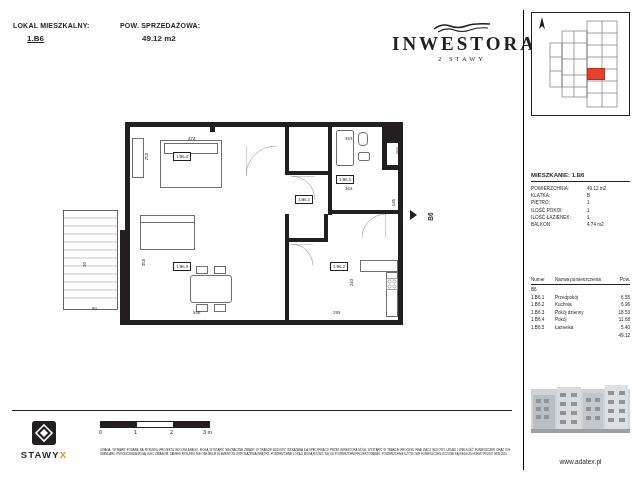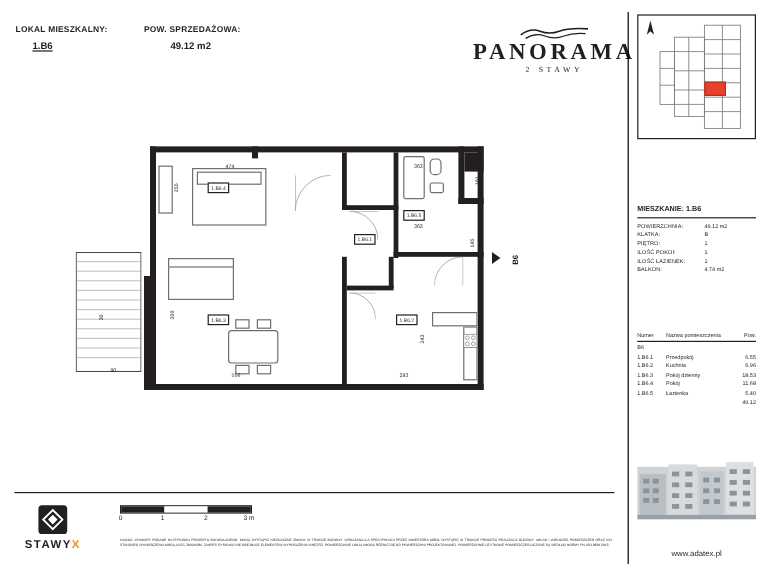--- a/index.html
+++ b/index.html
@@ -98,21 +98,21 @@
     <div class="val">49.12 m2</div>
   </div>
 
   <div class="logo">
     <div class="wave">
       <svg width="60" height="14" viewBox="0 0 60 14">
         <path d="M2 9 Q10 3 18 6 T34 6 T58 4" stroke="#231f20" stroke-width="1.4" fill="none"></path>
         <path d="M6 12 Q14 7 22 10 T38 10 T56 8" stroke="#231f20" stroke-width="1.1" fill="none"></path>
       </svg>
     </div>
-    <div class="name">PANORAMA</div>
+    <div class="name">INWESTORA</div>
     <div class="sub">2 STAWY</div>
   </div>
 
   <div class="rule-v"></div>
 
   <div class="keyplan">
     <div class="kp-north">
       <svg width="14" height="16" viewBox="0 0 14 16">
         <path d="M7 1 L10 13 L7 10 L4 13 Z" fill="#231f20"></path>
       </svg>

